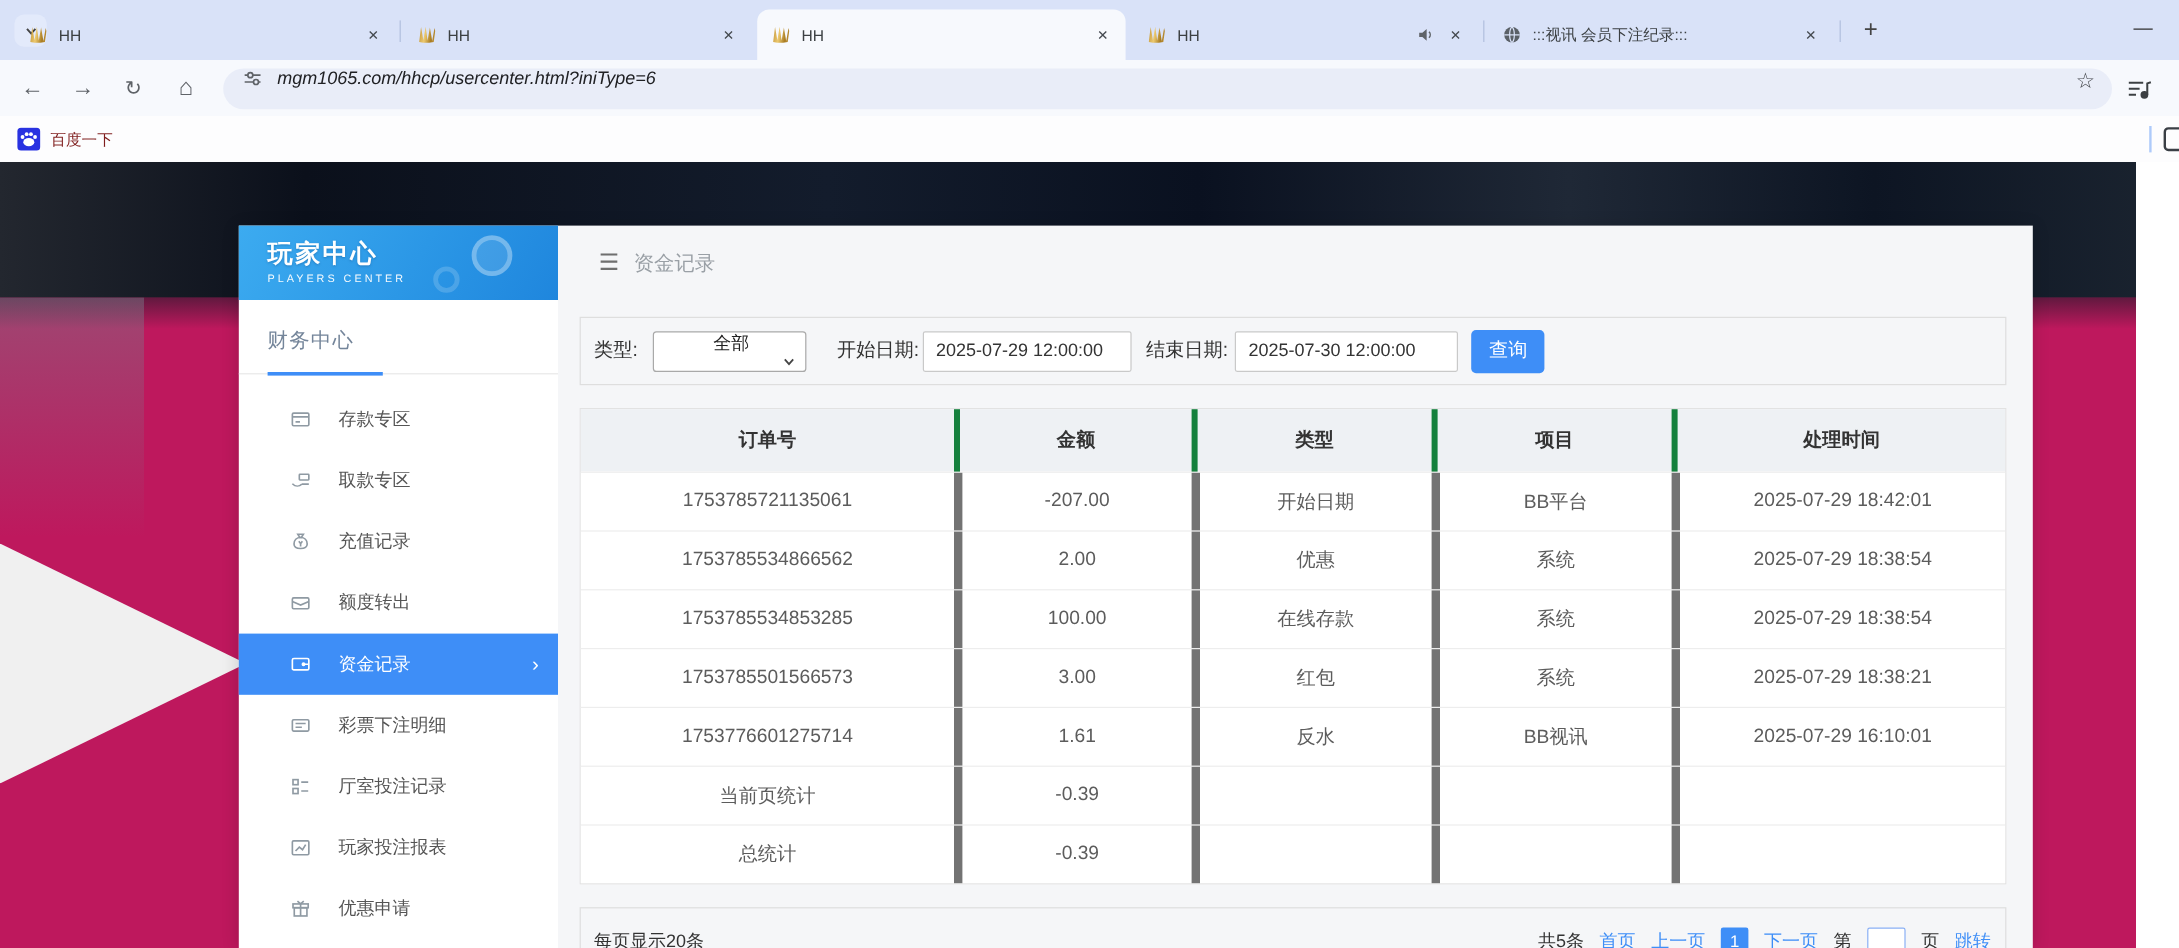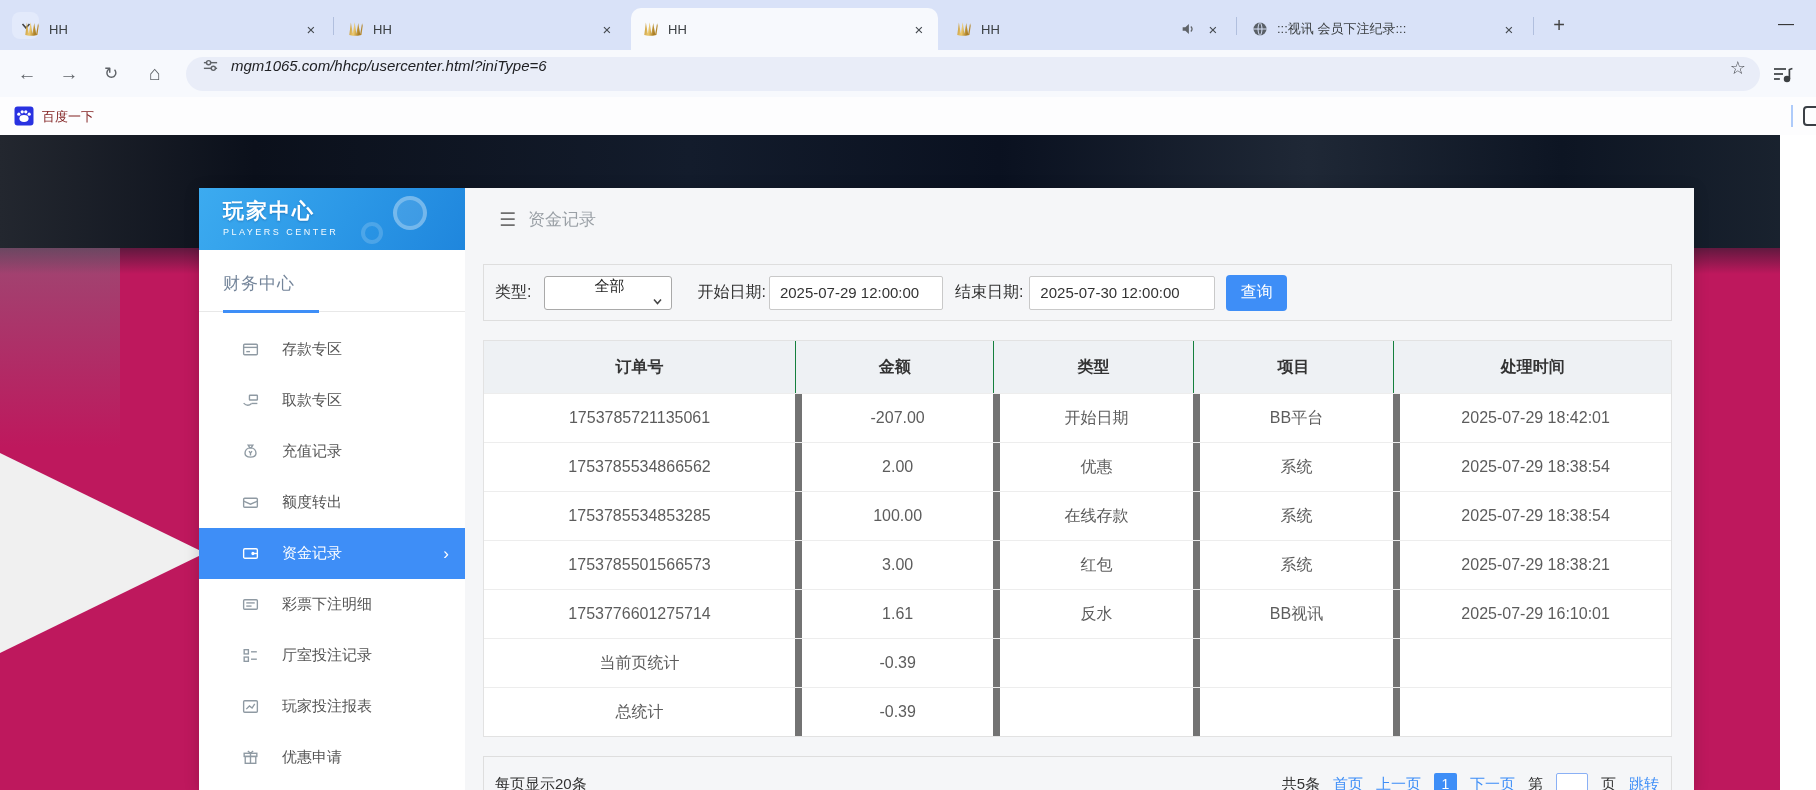--- a/index.html
+++ b/index.html
@@ -104,21 +104,21 @@
     border:none; border-radius:4px; display:flex; align-items:center; justify-content:center; }
 
   .tbl { margin:19px 22px 0 18px; background:#fff; border:1px solid #e2e2e2; }
   .tr { display:flex;justify-content:flex-end; }
   .th,.td { display:flex; align-items:center; justify-content:center; text-align:center; }
   .tr.head { background:#eef1f4; height:52px; }
   .tr.head .th { font-size:16px; font-weight:bold; color:#333; }
   .tr.row { height:49px; border-top:1px solid #ededed; background:#fff; }
   .tr.row .td { font-size:16px; color:#5c5c5c; }
   .c0{ width:26.2%; } .c1{ width:16.7%; } .c2{ width:16.8%; } .c3{ width:16.9%; } .c4{ width:23.4%; }
-  .th + .th { border-left:1px solid #15803d; }
+  .th + .th { border-left:5px solid #15803d; }
   .td + .td { border-left:7px solid #737373; }
 
   .pager { margin:19px 22px 0 18px; height:56px; border:1px solid #dedede; display:flex;
     align-items:center; padding:0 12px 0 11px; font-size:15px; color:#333; }
   .pg-right { margin-left:auto; display:flex; align-items:center; gap:13px; }
   .pg-link { color:#3e8ef7; }
   .pg-cur { width:23px; height:23px; background:#3e8ef7; color:#fff; display:flex; align-items:center;
     justify-content:center; border-radius:2px; font-size:14px; }
   .pg-input { width:32px; height:23px; background:#fff; border:1px solid #8ab0f5; border-radius:2px; }
   svg { display:block; }

